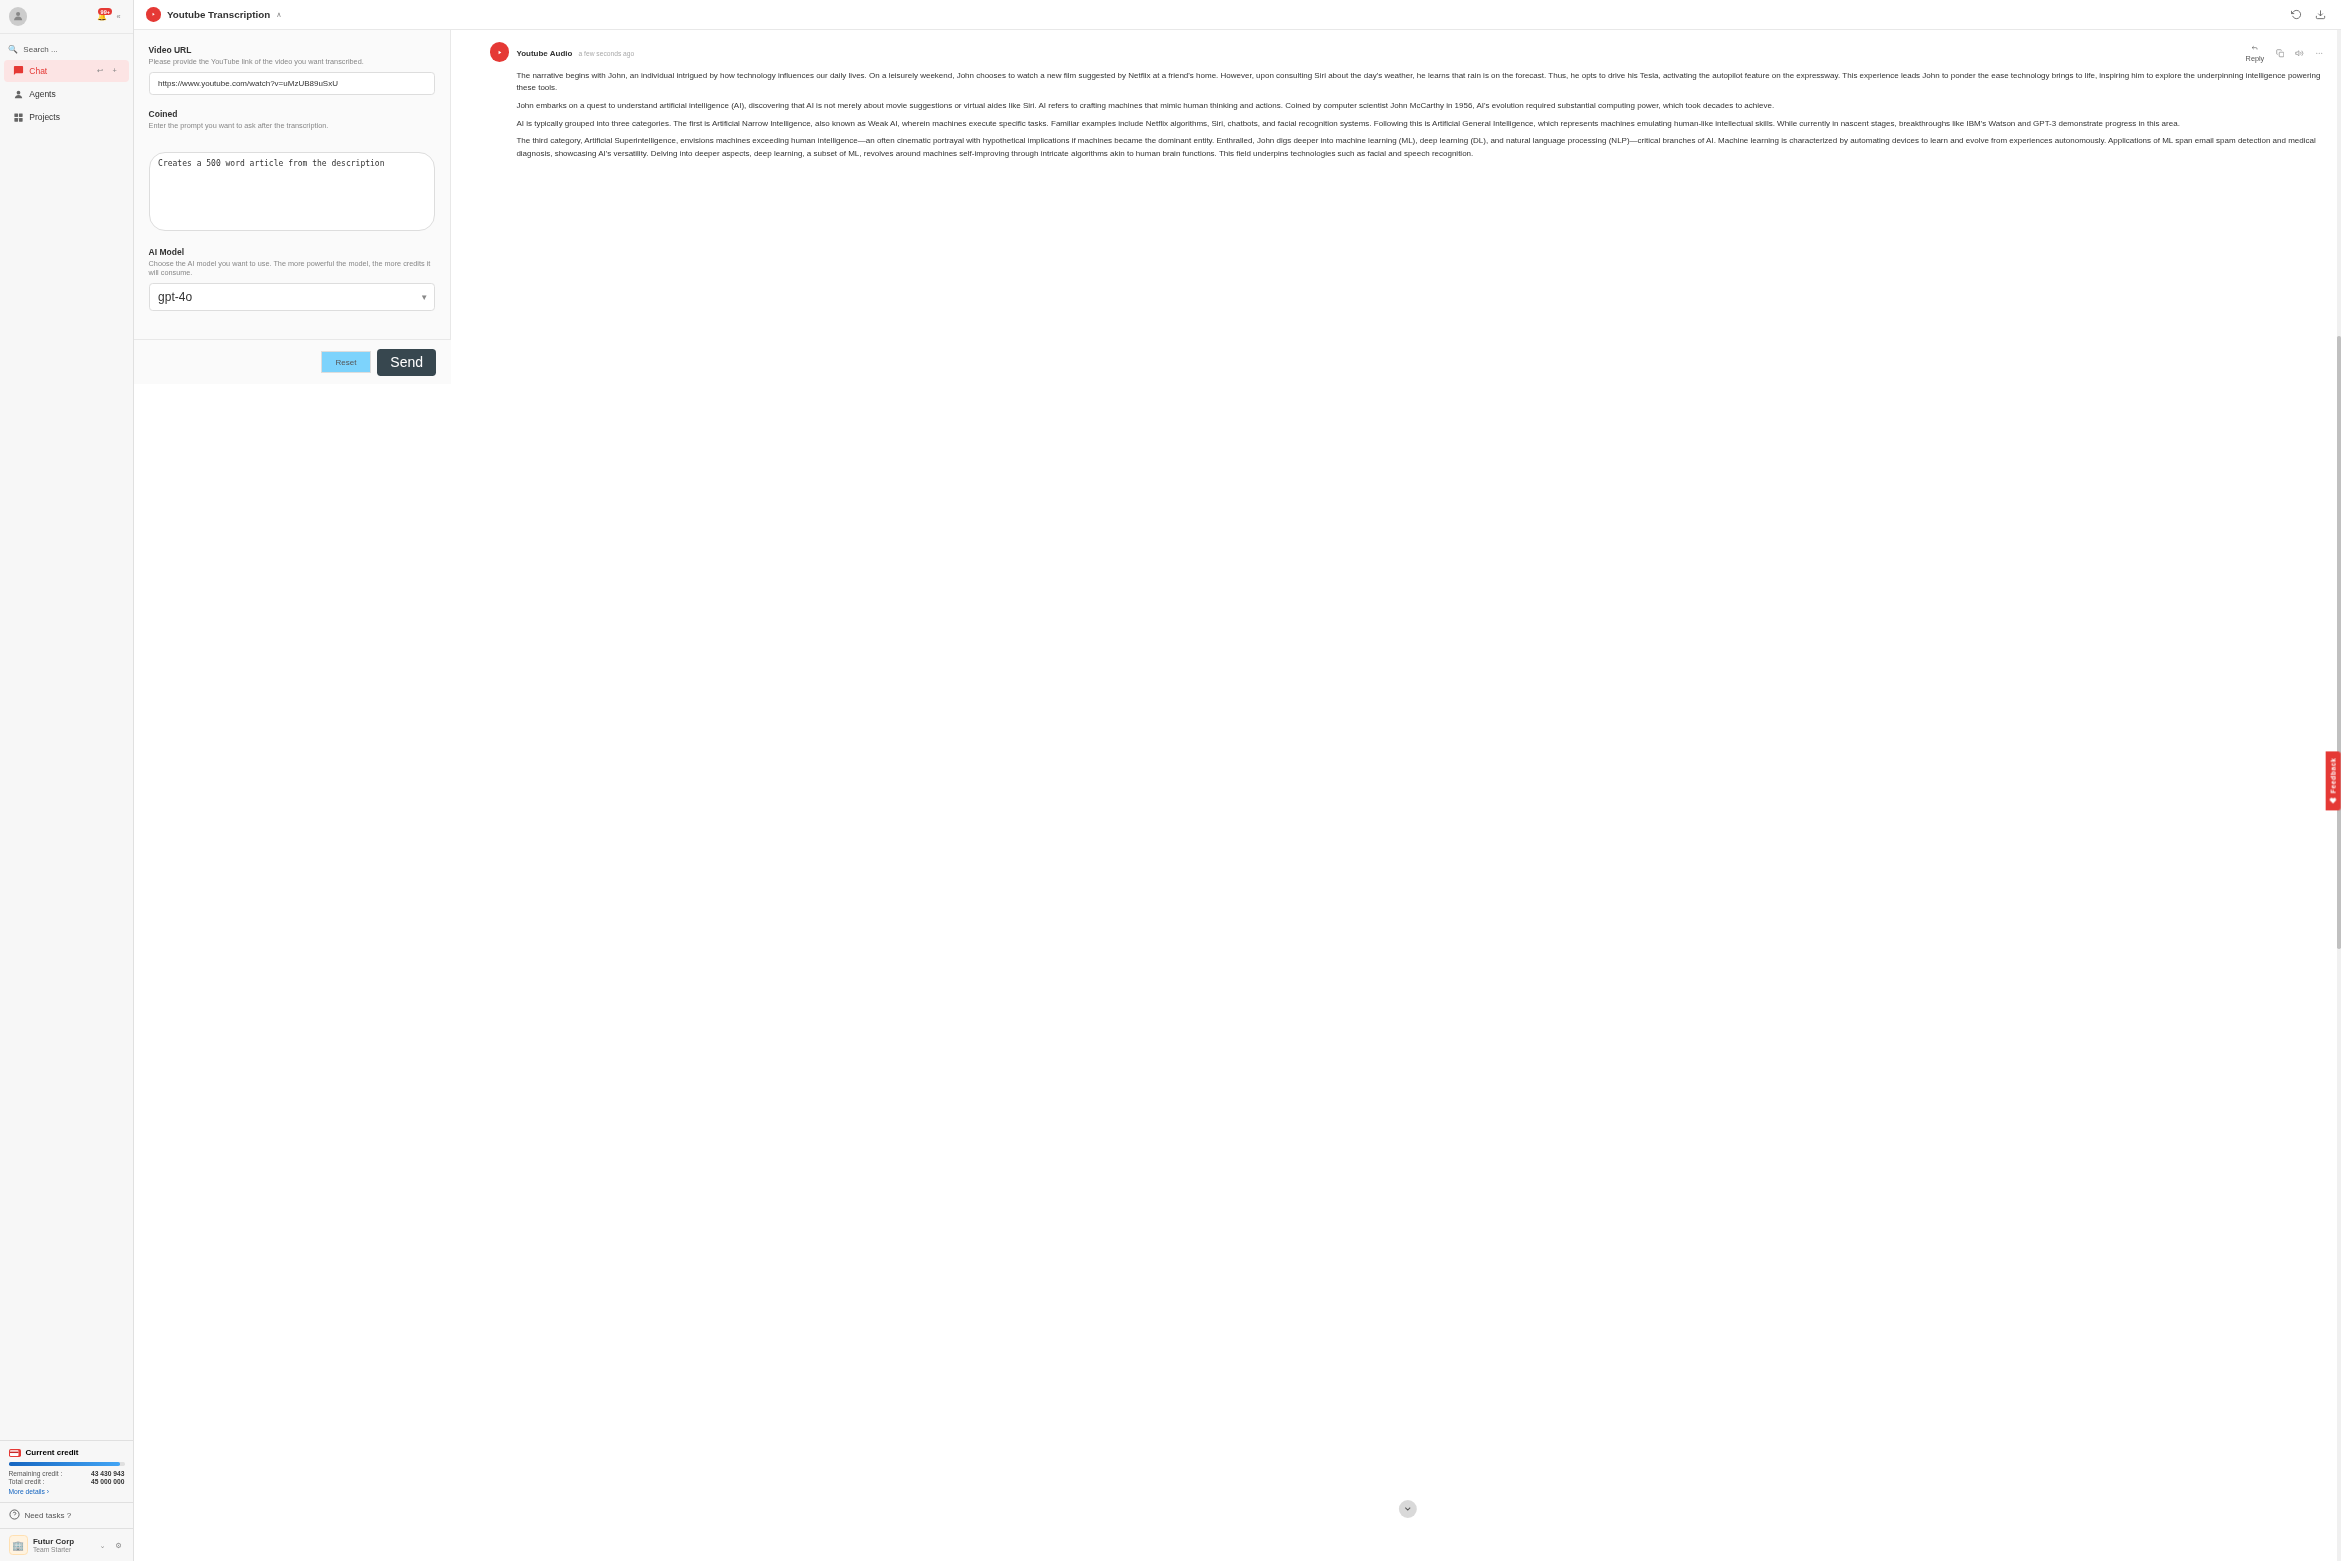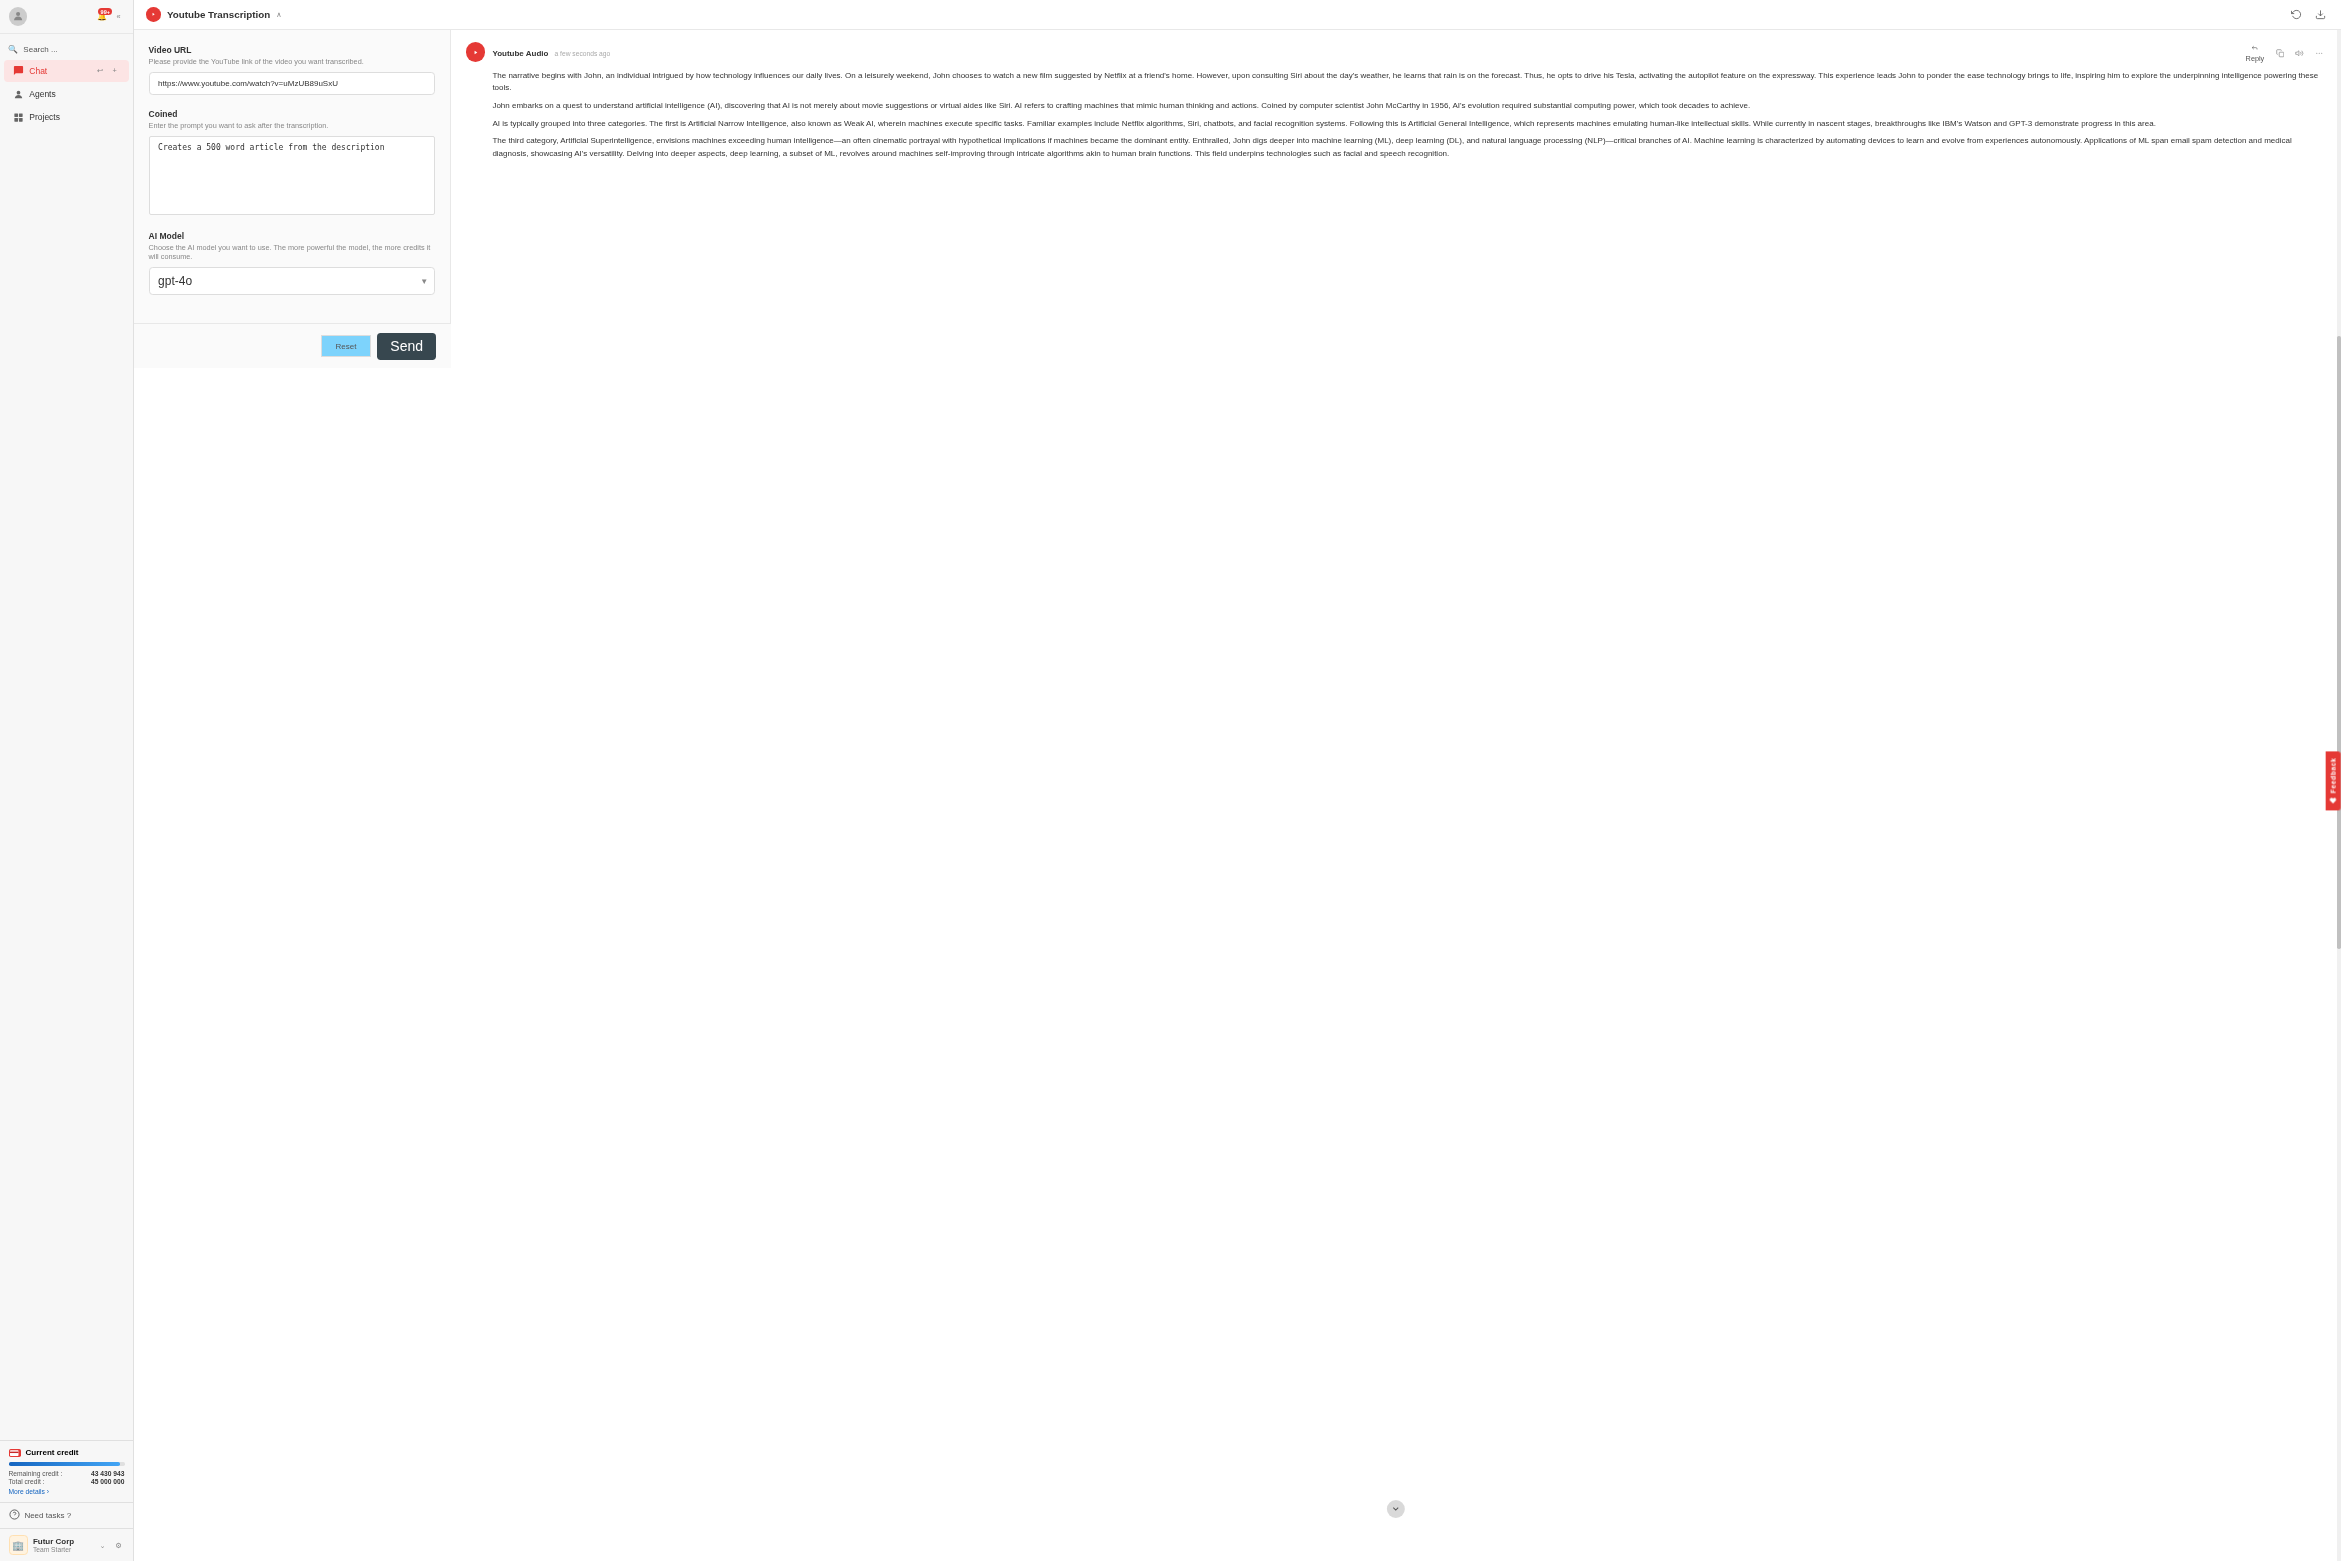--- a/index.html
+++ b/index.html
@@ -323,20 +323,21 @@
       cursor: pointer;
       color: #666;
       font-size: 9.8px;
     }
 
     
     .content-area {
       display: flex;
       flex: 1;
       overflow: hidden;
+      gap: 24px;
     }
 
     
     .form-panel {
       width: 317px;
       flex-shrink: 0;
       padding: 14.6px;
       overflow-y: auto;
       border-right: 0.6px solid #e8e8e8;
       background: #fafafa;
@@ -367,27 +368,28 @@
       font-size: 8px;
       background: #fff;
       color: #333;
       outline: none;
     }
 
     .form-textarea {
       width: 100%;
       padding: 6.1px 8.5px;
       border: 0.6px solid #ddd;
-      border-radius: 2px;
+      border-radius: 16px;
       font-size: 8px;
       background: #fff;
       color: #333;
       outline: none;
       resize: none;
       height: 79px;
+      margin-top: 16px;
     }
 
     .form-select-wrap {
       position: relative;
     }
 
     .form-select {
       width: 100%;
       padding: 6.1px 8.5px;
       border: 0.6px solid #ddd;

